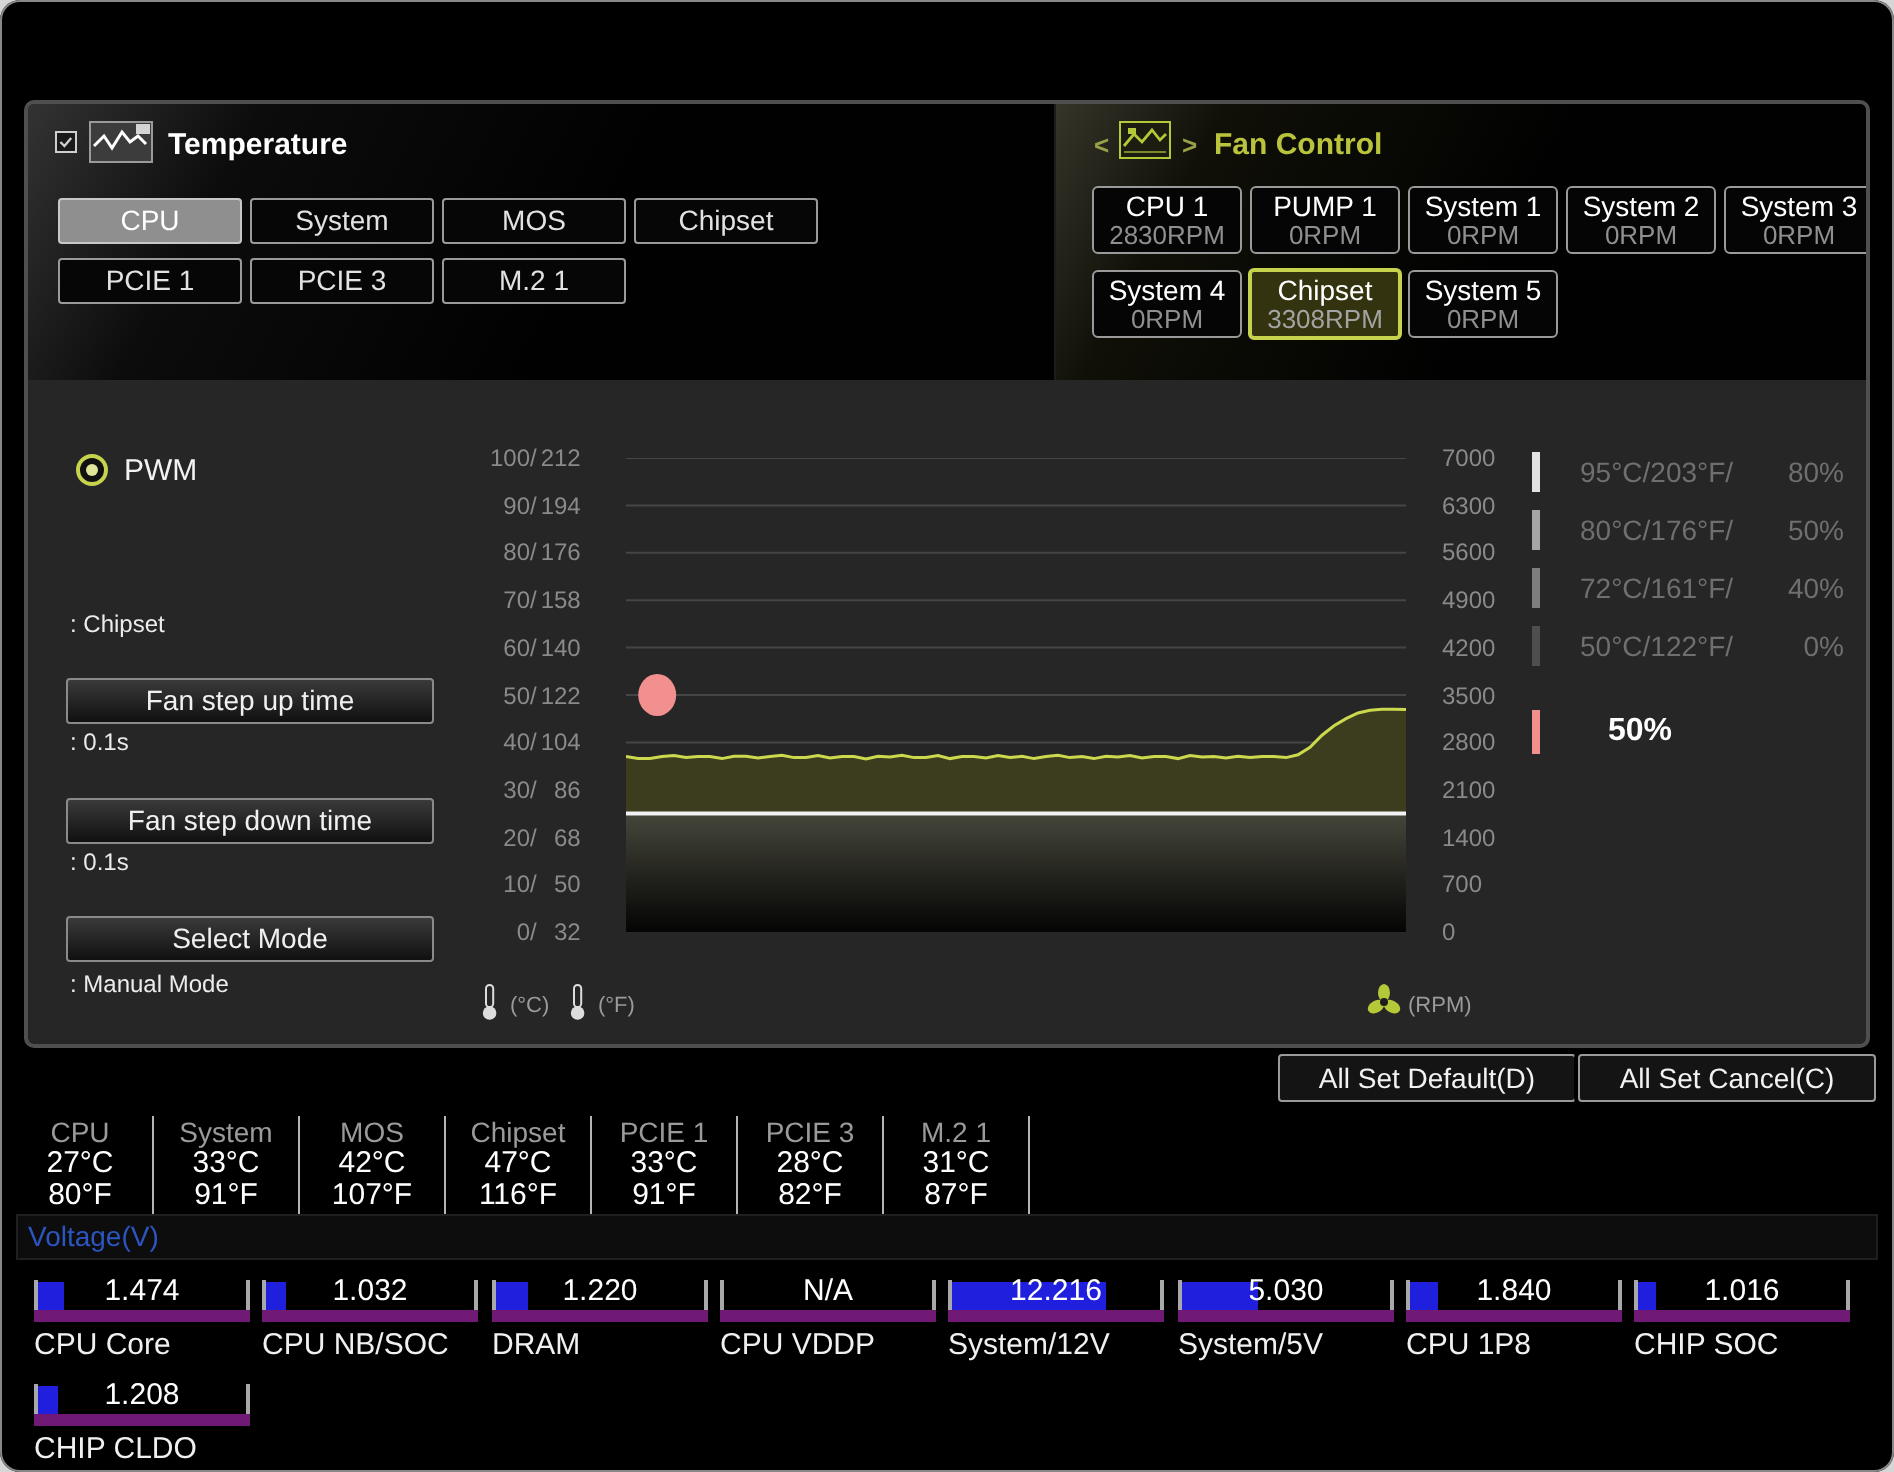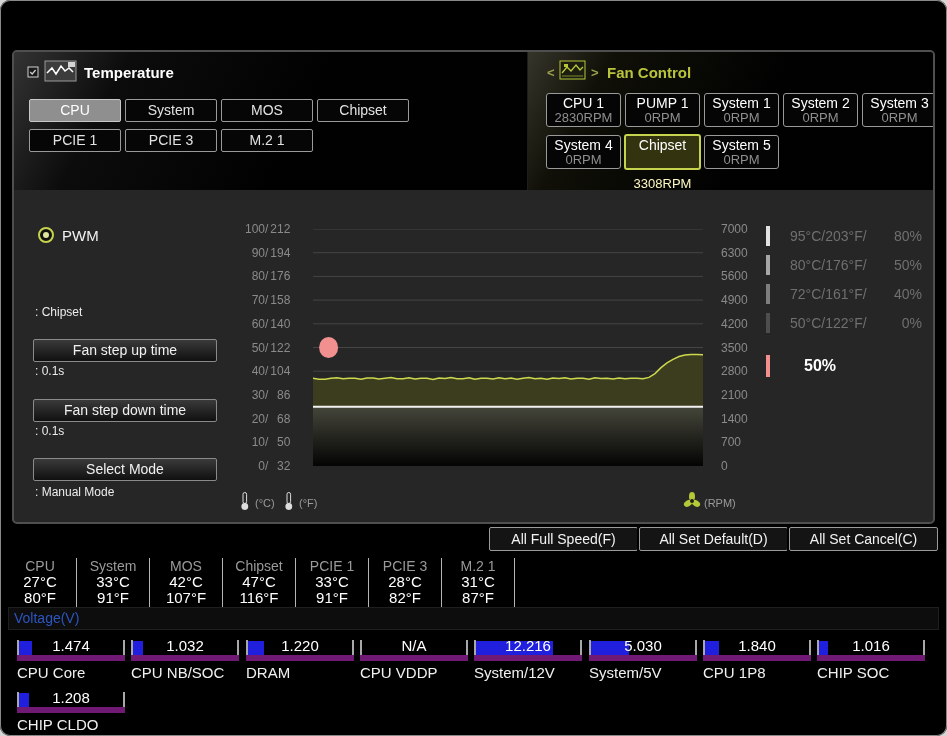--- a/index.html
+++ b/index.html
@@ -21,21 +21,21 @@
   
   .sensor-grid{position:absolute;left:15px;top:47px;width:396px;display:flex;flex-wrap:wrap;}
   .sensor-btn{width:90px;height:21px;border:1px solid #9a9a9a;border-radius:2px;margin:0 4px 7px 0;color:#e2e2e2;font-size:14px;line-height:21px;text-align:center;cursor:pointer;background:#060606;}
   .sensor-btn.sel{background:#8f8f8f;color:#fff;border-color:#c8c8c8;}
   
   .fan-grid{position:absolute;left:18px;top:41px;width:400px;display:flex;flex-wrap:wrap;}
   .fan-box{width:73px;height:31px;border:1px solid #9a9a9a;border-radius:3px;margin:0 4px 8px 0;text-align:center;cursor:pointer;background:#050505;padding-top:1px;}
   .fan-box .fan-name{display:block;font-size:14px;color:#fff;line-height:16px;}
   .fan-box .fan-rpm{display:block;font-size:13px;color:#8f8f8f;line-height:14px;}
   .fan-box.sel{background:#33330f;border:2px solid #c6d34c;margin:-1px 3px 7px -1px;}
-  .fan-box.sel .fan-rpm{color:#fef9c3;margin-top:24px;}
+  .fan-box.sel .fan-rpm{color:#a3a3a3;}
   
   .radio{position:absolute;left:38px;top:227px;width:12px;height:12px;border:2px solid #c6d34c;border-radius:50%;background:#111;cursor:pointer;}
   .radio::after{content:"";position:absolute;left:3px;top:3px;width:6px;height:6px;border-radius:50%;background:#dfe59a;}
   .pwm-label{position:absolute;left:62px;top:227px;font-size:15px;color:#f2f2f2;}
   .ctl-btn{position:absolute;left:33px;width:182px;height:21px;border:1px solid #8a8a8a;border-radius:2px;background:linear-gradient(#3a3a3a,#101010);color:#f0f0f0;font-size:14px;line-height:21px;text-align:center;cursor:pointer;}
   .ctl-val{position:absolute;left:35px;font-size:12px;color:#ececec;}
   
   .tickL{position:absolute;left:243px;width:50px;display:flex;color:#8a8a8a;font-size:12px;line-height:14px;}
   .tickL .tc{width:22px;text-align:right}.tickL .tf{width:22px;text-align:right}
   .tickR{position:absolute;left:721px;color:#8a8a8a;font-size:12px;line-height:14px;}
@@ -299,21 +299,20 @@
         <span class="leg-bar" style="background: rgb(78, 78, 78);"></span>
         <span class="leg-temp">50°C/122°F/</span>
         <span class="leg-pct">0%</span>
       </div>
       <div class="leg-row" style="top: 356px;">
         <span class="leg-bar" style="background: rgb(242, 143, 143); height: 22px;"></span>
         <span class="leg-cur-txt">50%</span>
       </div>
     </div>
 
-  <div class="foot-btn" style="left:489px">All Full Speed(F)</div>
   <div class="foot-btn" style="left:639px">All Set Default(D)</div>
   <div class="foot-btn" style="left:789px">All Set Cancel(C)</div>
 
   <div class="temps" id="temps">
       <div class="tcell">
         <div class="tname">CPU</div>
         <div class="tval">27°C</div>
         <div class="tval">80°F</div>
       </div>
       <div class="tcell">

